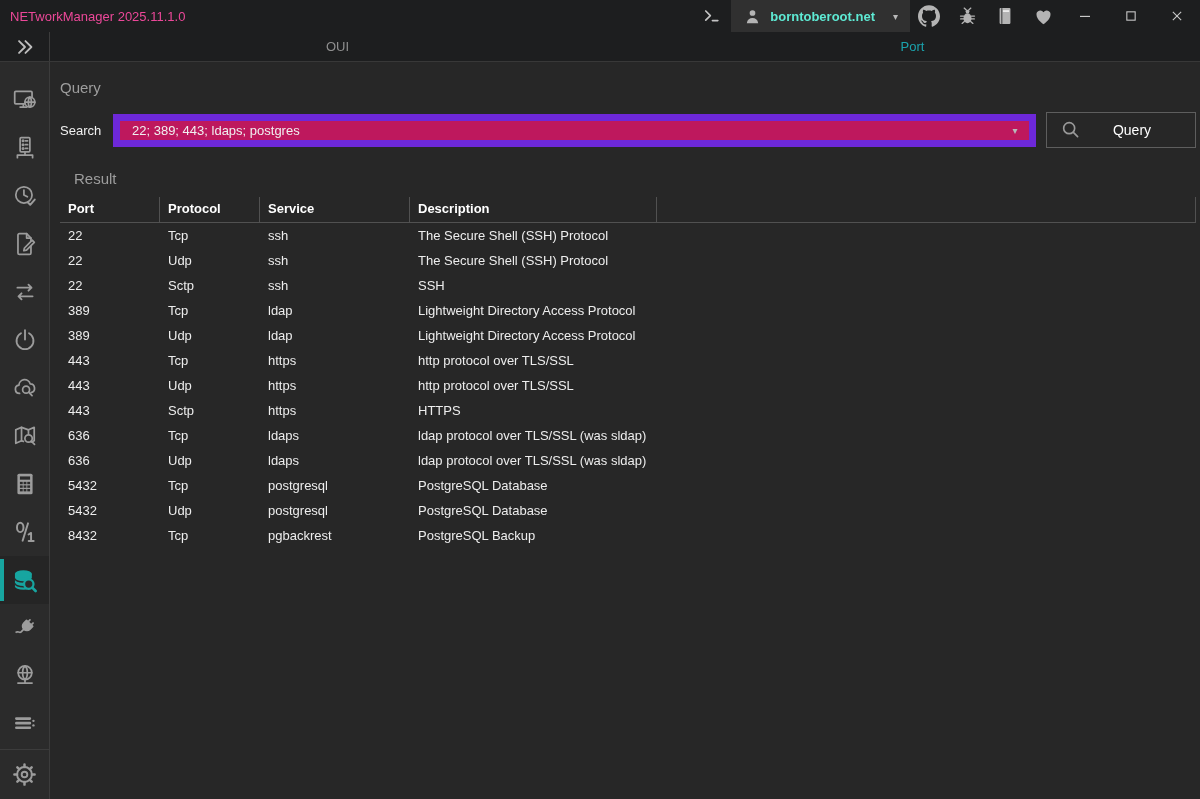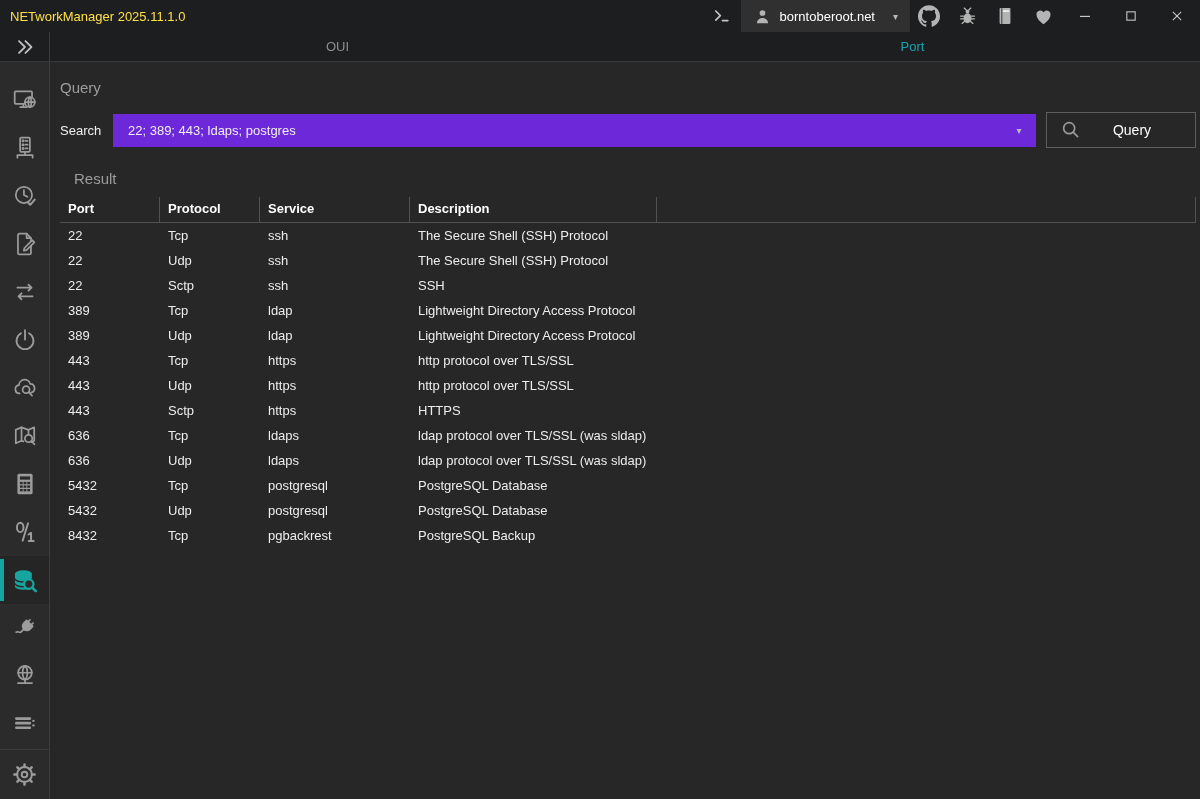--- a/index.html
+++ b/index.html
@@ -6,25 +6,25 @@
   html,body { width:1200px; height:799px; overflow:hidden; }
   body {
     background:#272727;
     font-family:"Liberation Sans", sans-serif;
     color:#ededed;
     -webkit-font-smoothing:antialiased;
   }
 
   
   .titlebar { height:32px; background:#1d1e1f; display:flex; align-items:center; }
-  .title-text { margin-left:10px; font-size:13px; color:#fde047; white-space:nowrap; }
+  .title-text { margin-left:10px; font-size:13px; color:#ec4899; white-space:nowrap; }
   .tb-spacer { flex:1; }
   .tb-btn { width:38px; height:32px; display:flex; align-items:center; justify-content:center; cursor:default; }
   .profile-chip { height:32px; background:#303030; display:flex; align-items:center; padding:0 12px; gap:8px; }
-  .profile-chip .acct { font-size:13px; color:#ffffff; font-weight:normal; }
+  .profile-chip .acct { font-size:13px; color:#5eead4; font-weight:bold; }
   .profile-chip .caret { color:#b8b8b8; font-size:10px; margin-left:10px; }
   .win-btn { width:46px; height:32px; display:flex; align-items:center; justify-content:center; }
 
   
   .subheader { height:30px; background:#1d1e1f; border-bottom:1px solid #383838; display:flex; }
   .expander-cell { width:50px; border-right:1px solid #3c3c3c; display:flex; align-items:center; justify-content:center; }
   .tab-half { flex:1; display:flex; align-items:center; justify-content:center; font-size:13px; color:#8f8f8f; }
   .tab-half.active { color:#1ba3ad; }
 
   
@@ -38,21 +38,21 @@
   .settings-item { height:50px; border-top:1px solid #3c3c3c; display:flex; align-items:center; justify-content:center; }
 
   .content { flex:1; padding:15px 4px 0 10px; background:#272727; }
   .section-title { font-size:15px; color:#9d9d9d; font-weight:400; }
   .section-title.query { margin:2px 0 16px 0; }
   .section-title.result { margin:22px 0 10px 14px; }
 
   
   .search-row { display:flex; align-items:center; }
   .search-label { font-size:13px; color:#f0f0f0; width:53px; flex:0 0 53px; }
-  .combobox { flex:1; height:33px; border:3px solid #6d28d9; background:#6d28d9; display:flex; align-items:center; }
+  .combobox { flex:1; height:33px; border:7px solid #6d28d9; background:#be185d; display:flex; align-items:center; }
   .combobox input {
     flex:1; background:transparent; border:none; outline:none;
     color:#f0f0f0; font-size:13px; padding-left:12px;
     font-family:"Liberation Sans", sans-serif;
   }
   .combo-caret { width:28px; text-align:center; color:#b8b8b8; font-size:10px; cursor:default; }
   .query-btn {
     width:150px; height:36px; margin-left:10px;
     border:1px solid #5e5e5e; background:#272727;
     display:flex; align-items:center; padding:0 13px; cursor:default;

